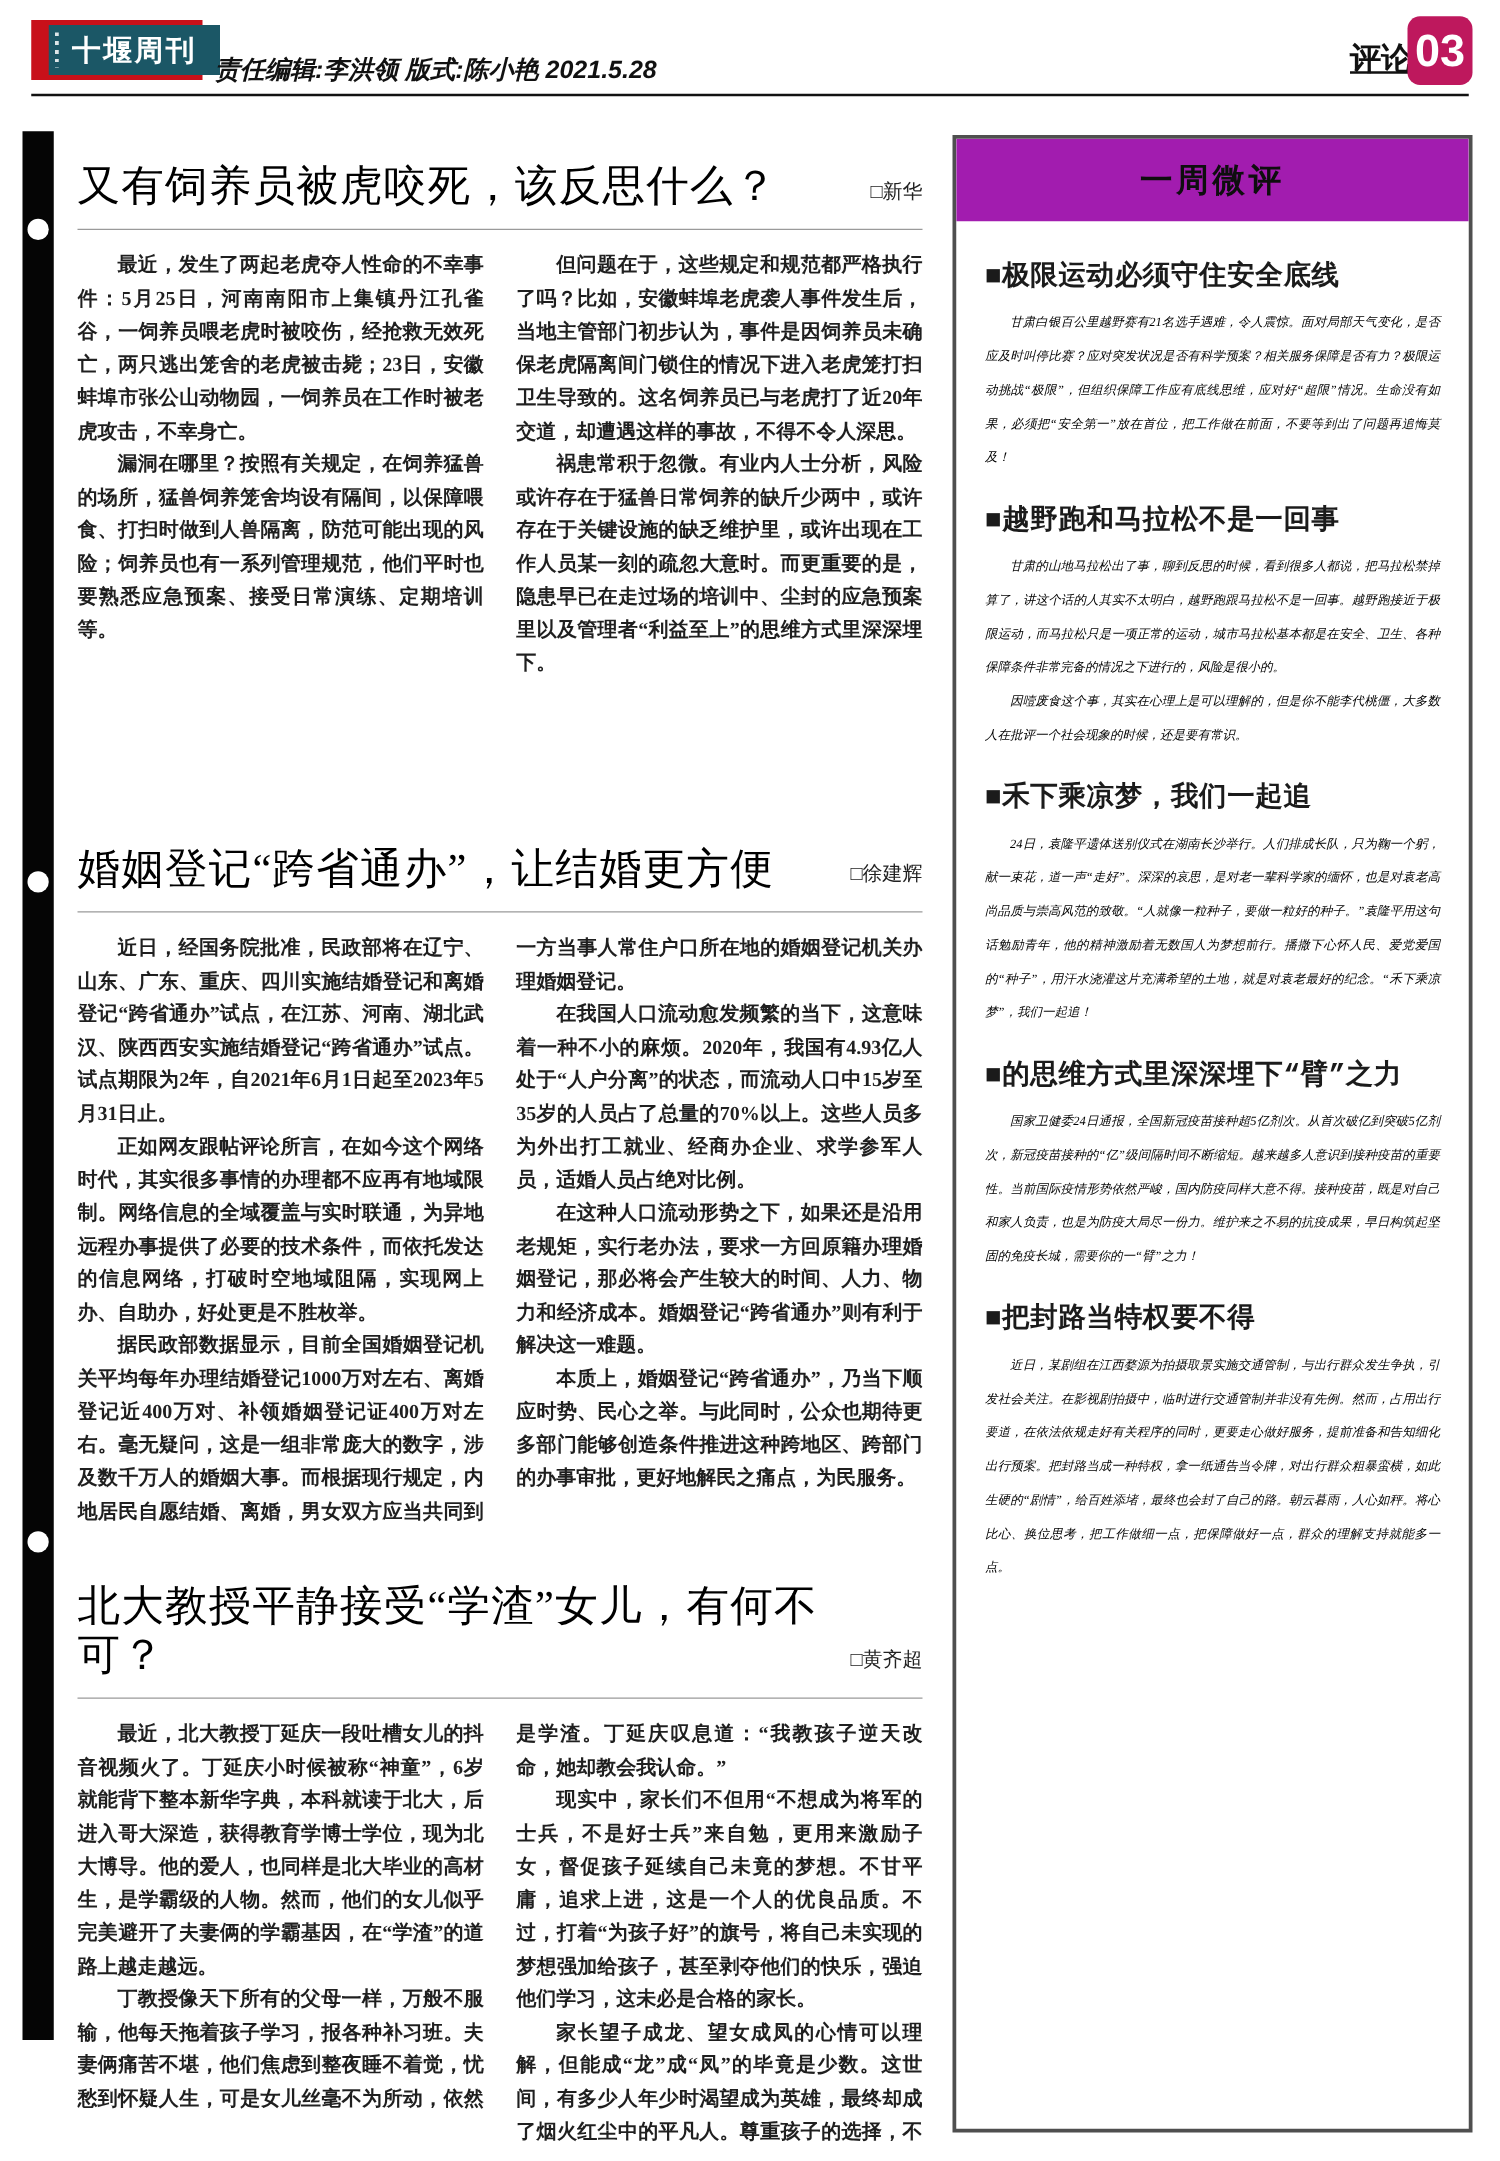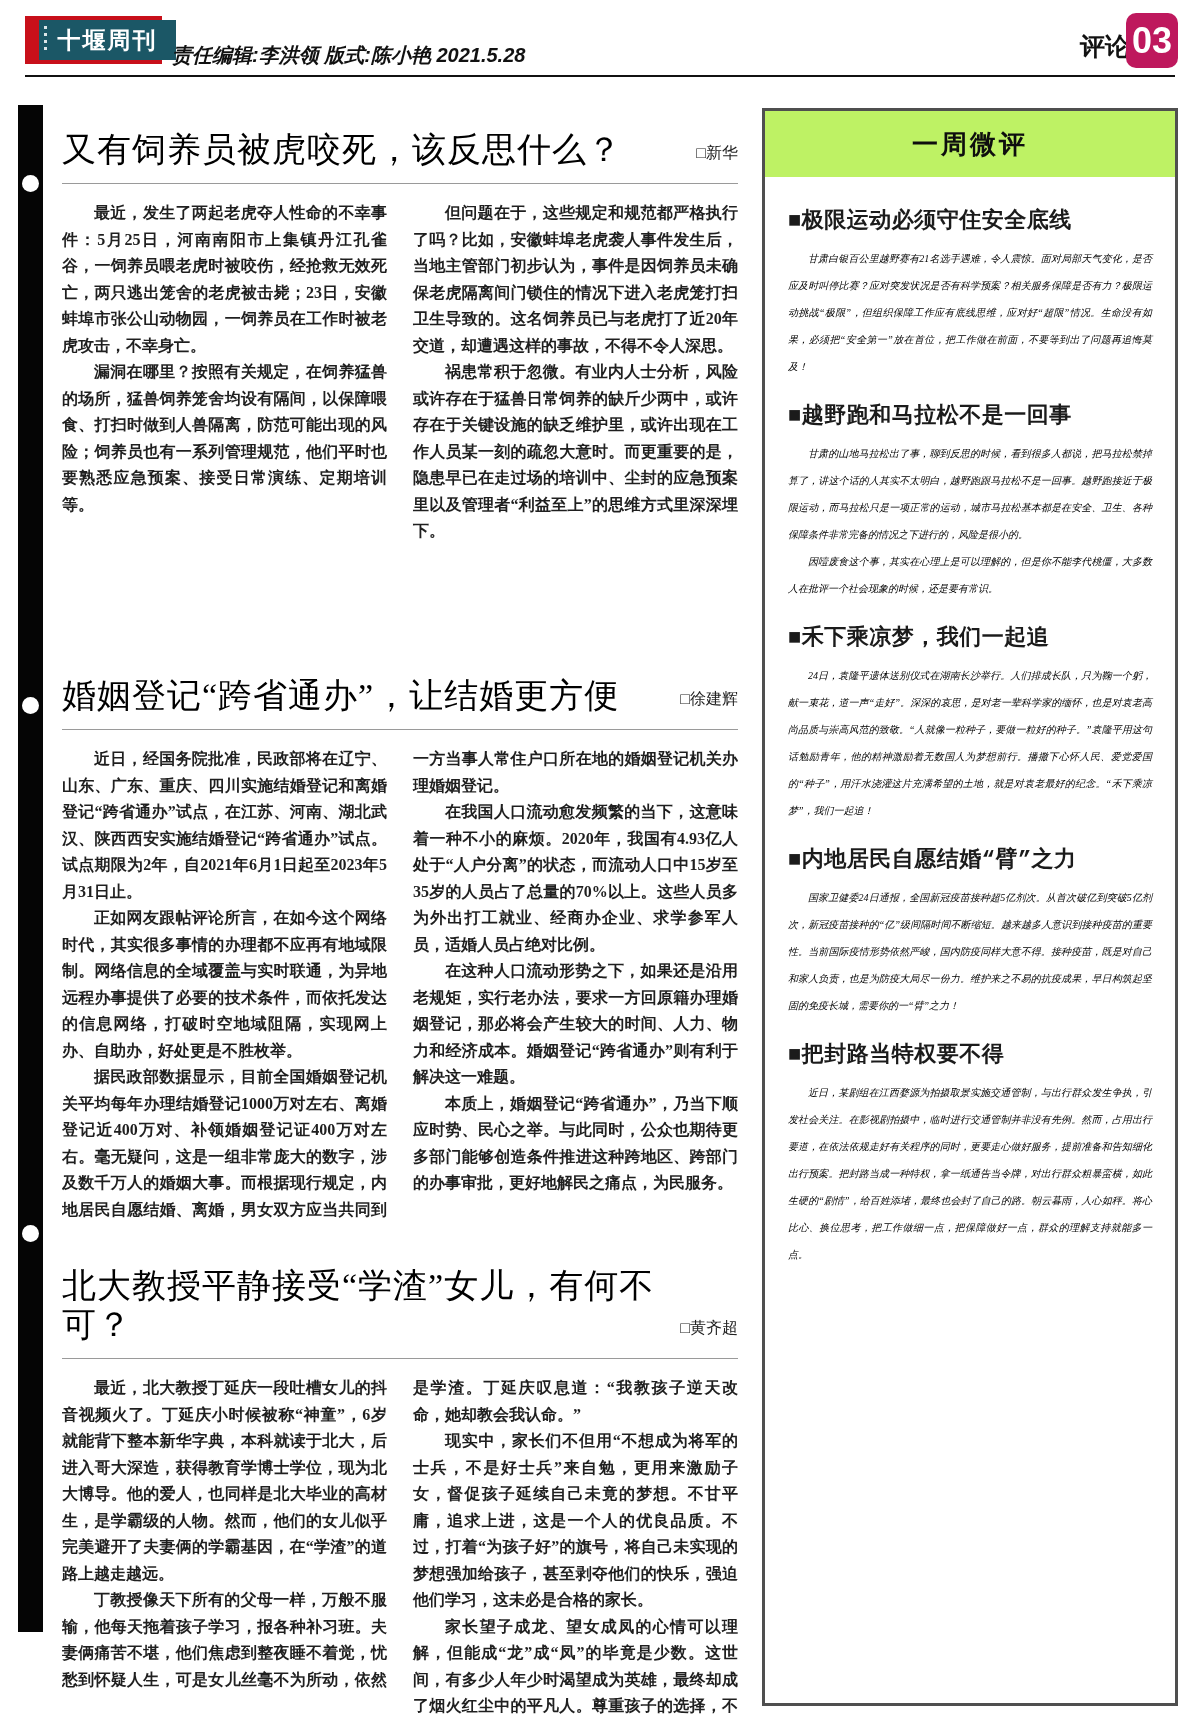--- a/index.html
+++ b/index.html
@@ -23,21 +23,21 @@
     background:repeating-linear-gradient(to bottom,#ffffff 0 3px,transparent 3px 7px);
     opacity:.85;
   }
   .editor-info{
     position:absolute;left:172px;top:42px;
     font-family:"Liberation Sans", sans-serif;font-weight:bold;font-style:italic;
     font-size:20px;color:#111;
   }
   .section-label{
     position:absolute;left:1080px;top:30px;
-    font-family:"Liberation Sans", sans-serif;font-weight:bold;font-size:25px;color:#111;
+    font-family:"Liberation Sans", sans-serif;font-weight:bold;font-size:25px;color:#111;text-decoration:underline;
   }
   .page-number{
     position:absolute;left:1126px;top:13px;width:52px;height:55px;
     background:#be185d;border-radius:10px;color:#fff;
     display:flex;align-items:center;justify-content:center;
     font-family:"Liberation Sans", sans-serif;font-weight:bold;font-size:36px;
   }
   .header-rule{position:absolute;left:25px;top:75px;width:1150px;height:2px;background:#111;}
   
   .spine{position:absolute;left:18px;top:105px;width:25px;height:1527px;background:#050505;}
@@ -61,21 +61,21 @@
     overflow:hidden;
   }
   .a1 .body{height:400px}.a2 .body{height:494px}.a3 .body{height:368px}
   .article .body p{margin:0;text-indent:2em;font-weight:bold;}
   
   .sidebar{
     position:absolute;left:762px;top:108px;width:416px;height:1598px;
     border:3px solid #4f4f4f;box-sizing:border-box;background:#fff;overflow:hidden;
   }
   .sb-header{
-    height:66px;background:#bef264;display:flex;align-items:center;justify-content:center;
+    height:66px;background:#a21caf;display:flex;align-items:center;justify-content:center;
     font-family:"Liberation Sans", sans-serif;font-weight:bold;font-size:26px;color:#0e0e0e;
     letter-spacing:3px;
   }
   .sb-content{padding:20px 23px 10px 23px;}
   .sb-item h3{
     font-family:Liberation Mono, monospace;font-weight:bold;
     font-size:22px;color:#1b1b1b;margin:20px 0 10px 0;letter-spacing:.5px;
   }
   .sb-item:first-child h3{margin-top:8px;}
   .sb-item p{
@@ -157,21 +157,21 @@
     <div class="sb-item">
       <h3>■越野跑和马拉松不是一回事</h3>
       <p>甘肃的山地马拉松出了事，聊到反思的时候，看到很多人都说，把马拉松禁掉算了，讲这个话的人其实不太明白，越野跑跟马拉松不是一回事。越野跑接近于极限运动，而马拉松只是一项正常的运动，城市马拉松基本都是在安全、卫生、各种保障条件非常完备的情况之下进行的，风险是很小的。</p>
       <p>因噎废食这个事，其实在心理上是可以理解的，但是你不能李代桃僵，大多数人在批评一个社会现象的时候，还是要有常识。</p>
     </div>
     <div class="sb-item">
       <h3>■禾下乘凉梦，我们一起追</h3>
       <p>24日，袁隆平遗体送别仪式在湖南长沙举行。人们排成长队，只为鞠一个躬，献一束花，道一声“走好”。深深的哀思，是对老一辈科学家的缅怀，也是对袁老高尚品质与崇高风范的致敬。“人就像一粒种子，要做一粒好的种子。”袁隆平用这句话勉励青年，他的精神激励着无数国人为梦想前行。播撒下心怀人民、爱党爱国的“种子”，用汗水浇灌这片充满希望的土地，就是对袁老最好的纪念。“禾下乘凉梦”，我们一起追！</p>
     </div>
     <div class="sb-item">
-      <h3>■内地居民自愿结婚“臂”之力</h3>
+      <h3>■的思维方式里深深埋下“臂”之力</h3>
       <p>国家卫健委24日通报，全国新冠疫苗接种超5亿剂次。从首次破亿到突破5亿剂次，新冠疫苗接种的“亿”级间隔时间不断缩短。越来越多人意识到接种疫苗的重要性。当前国际疫情形势依然严峻，国内防疫同样大意不得。接种疫苗，既是对自己和家人负责，也是为防疫大局尽一份力。维护来之不易的抗疫成果，早日构筑起坚固的免疫长城，需要你的一“臂”之力！</p>
     </div>
     <div class="sb-item">
       <h3>■把封路当特权要不得</h3>
       <p>近日，某剧组在江西婺源为拍摄取景实施交通管制，与出行群众发生争执，引发社会关注。在影视剧拍摄中，临时进行交通管制并非没有先例。然而，占用出行要道，在依法依规走好有关程序的同时，更要走心做好服务，提前准备和告知细化出行预案。把封路当成一种特权，拿一纸通告当令牌，对出行群众粗暴蛮横，如此生硬的“剧情”，给百姓添堵，最终也会封了自己的路。朝云暮雨，人心如秤。将心比心、换位思考，把工作做细一点，把保障做好一点，群众的理解支持就能多一点。</p>
     </div>
   </div>
 </aside>
 
 </body></html>

